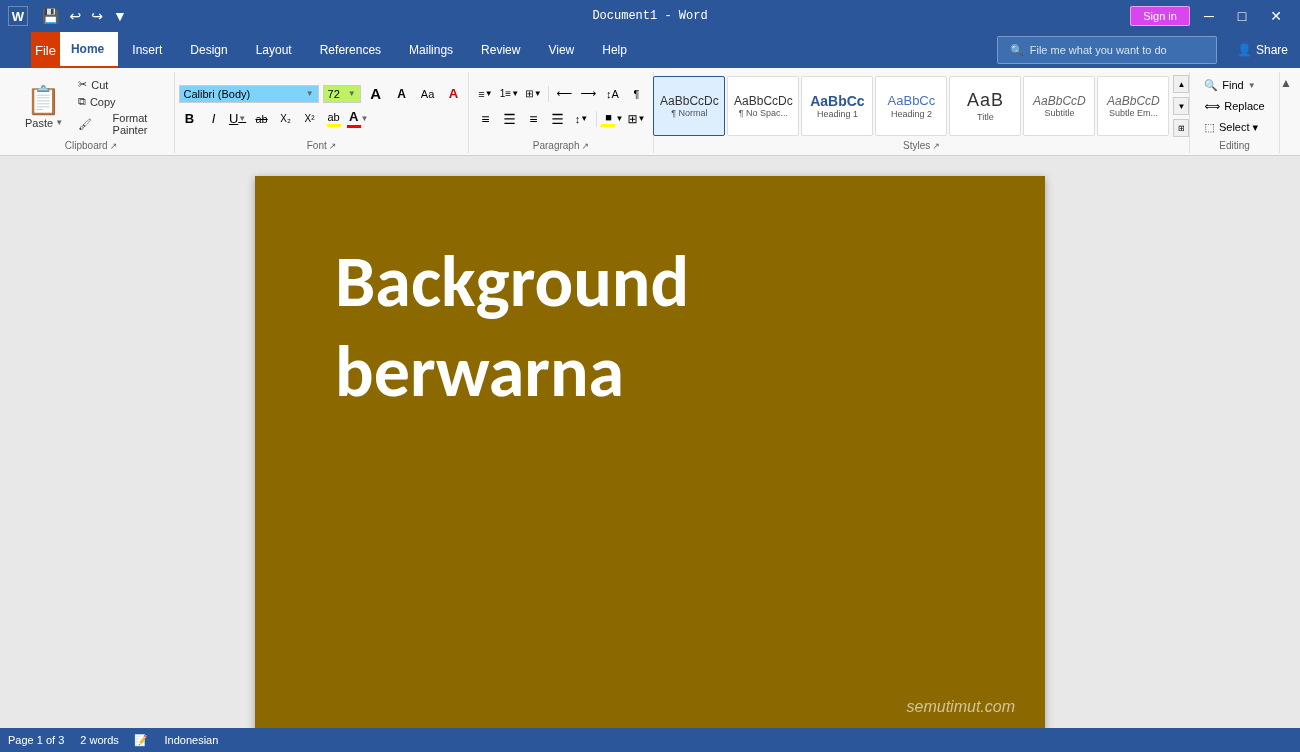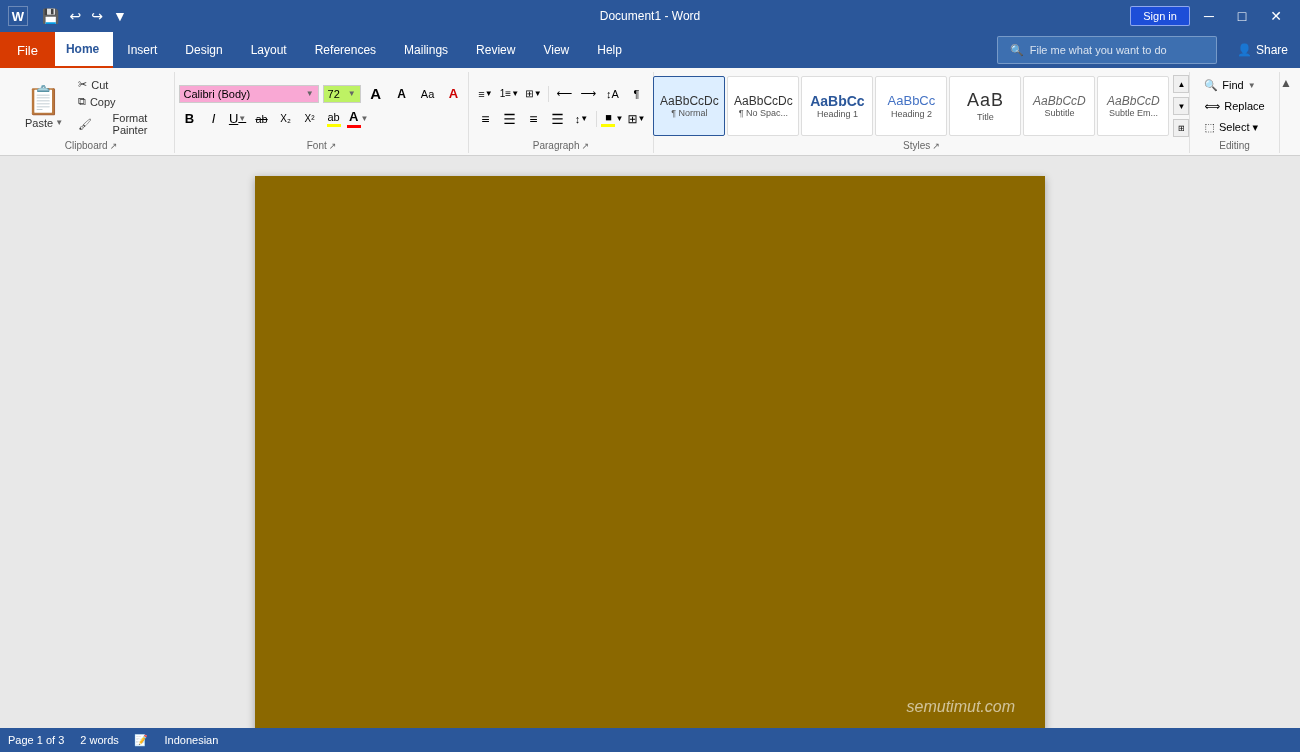--- a/index.html
+++ b/index.html
@@ -10,45 +10,46 @@
       background: #2b579a;
       height: 32px;
       display: flex;
       align-items: center;
       justify-content: space-between;
       padding: 0 8px;
       color: white;
       flex-shrink: 0;
     }
     .title-bar-left { display: flex; align-items: center; gap: 6px; }
-    .title-bar-center { position: absolute; left: 50%; transform: translateX(-50%); font-size: 12px; color: white; }
+    .title-bar-center { position: absolute; left: 50%; transform: translateX(-50%); font-size: 12px; color: white; font-family: Liberation Mono, monospace; }
     .title-bar-right { display: flex; align-items: center; gap: 4px; margin-left: auto; }
-    .sign-in-btn { background: #1d4ed8; border: 1px solid rgba(255,255,255,0.5); color: white; font-size: 11px; padding: 3px 12px; cursor: pointer; border-radius: 2px; }
+    .sign-in-btn { background: #d946ef; border: 1px solid rgba(255,255,255,0.5); color: white; font-size: 11px; padding: 3px 12px; cursor: pointer; border-radius: 2px; }
     .win-btn { background: none; border: none; color: white; font-size: 14px; padding: 0 10px; cursor: pointer; height: 32px; display: flex; align-items: center; }
     .quick-access { display: flex; align-items: center; gap: 2px; }
     .qa-btn { background: none; border: none; color: white; font-size: 14px; cursor: pointer; padding: 2px 4px; }
     .word-icon { width: 20px; height: 20px; background: #2b579a; border: 1px solid rgba(255,255,255,0.3); display: flex; align-items: center; justify-content: center; font-size: 13px; font-weight: bold; color: white; margin-right: 4px; }
 
     
     .menu-bar {
       background: #2b579a;
       height: 36px;
       display: flex;
       align-items: stretch;
       flex-shrink: 0;
     }
     .menu-file {
       background: #d83b01;
       color: white;
-      padding: 0 17px;
+      padding: 0 4px;
       display: flex;
       align-items: center;
       font-size: 13px;
       cursor: pointer;
       font-weight: 500;
+      margin-left: 31px;
     }
     .menu-item {
       color: white;
       padding: 0 14px;
       display: flex;
       align-items: center;
       font-size: 12px;
       cursor: pointer;
     }
     .menu-item.active { background: white; color: #2b579a; font-weight: 600; border-bottom: 2px solid #d83b01; padding-left: 11px; }
@@ -117,21 +118,21 @@
       cursor: pointer;
       border: 1px solid transparent;
       border-radius: 2px;
     }
     .paste-icon { font-size: 28px; color: #2b579a; }
     .paste-label { font-size: 11px; color: #333; display: flex; align-items: center; gap: 2px; }
     .clipboard-actions { display: flex; flex-direction: column; justify-content: center; gap: 2px; padding-top: 2px; }
     .clipboard-btn { background: none; border: none; cursor: pointer; display: flex; align-items: center; gap: 4px; font-size: 11px; color: #333; padding: 1px 2px; }
     .font-select {
       border: 1px solid #ccc;
-      background: #f9a8d4;
+      background: #7dd3fc;
       padding: 2px 4px;
       font-size: 11px;
       width: 140px;
       cursor: pointer;
       display: flex;
       align-items: center;
       justify-content: space-between;
     }
     .size-select {
       border: 1px solid #ccc;
@@ -471,20 +472,24 @@
     </div>
   </div>
 
   <div style="margin-left:auto;display:flex;align-items:flex-start;padding-top:4px;">
     <button style="background:none;border:none;cursor:pointer;font-size:12px;color:#555;">▲</button>
   </div>
 </div>
 
 <div class="doc-area">
   <div class="doc-page" style="background: rgb(139, 104, 0);">
+    <div class="doc-text">
+      <span>Background</span><br>
+      <span>berwarna</span>
+    </div>
     <div class="watermark">semutimut.com</div>
   </div>
 </div>
 
 <div class="status-bar">
   <div class="status-left">
     <span>Page 1 of 3</span>
     <span>2 words</span>
     <span title="Proofing">📝</span>
     <span>Indonesian</span>

